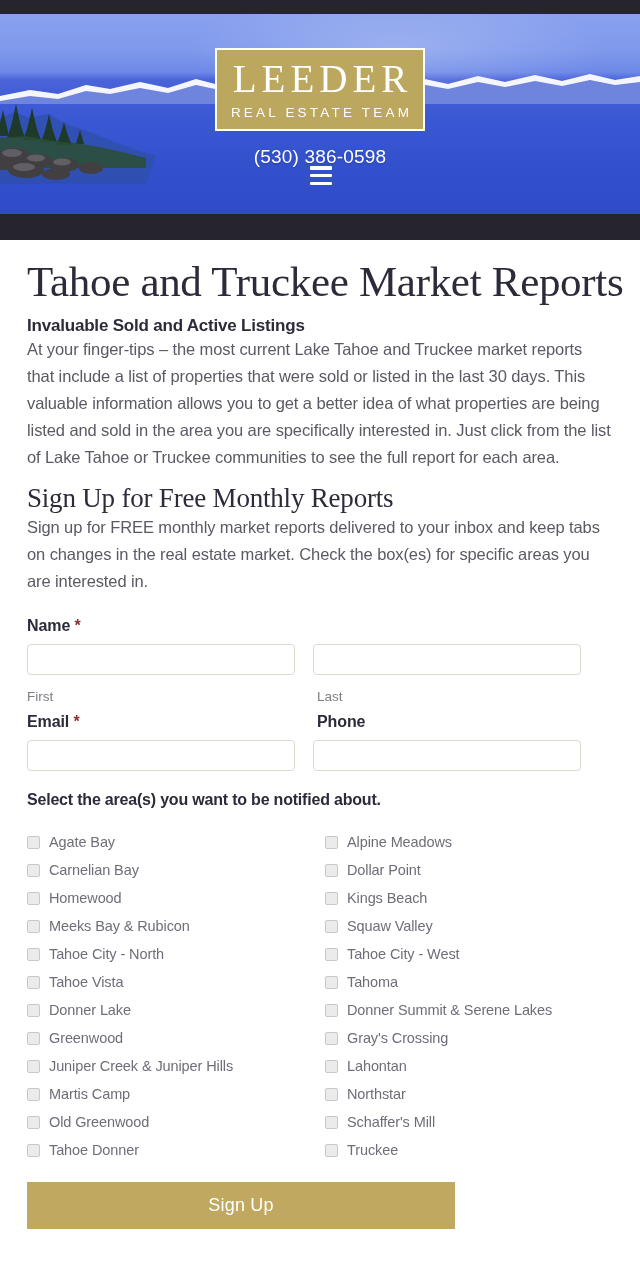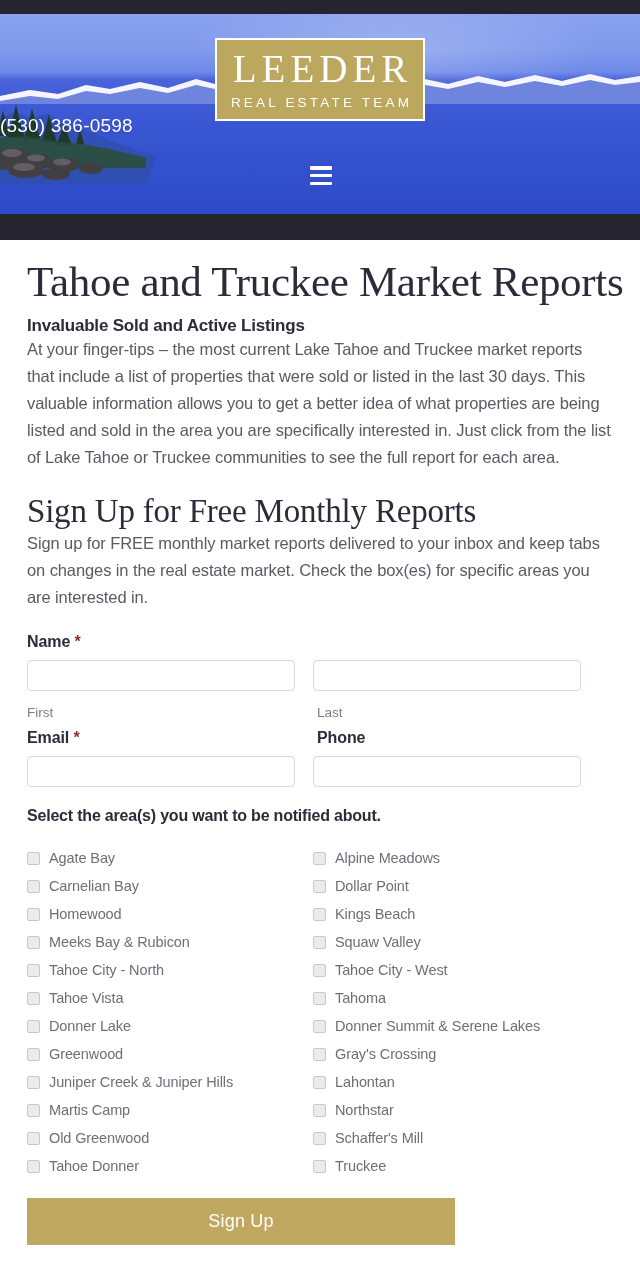--- a/index.html
+++ b/index.html
@@ -66,21 +66,21 @@
     top: 84px;
     width: 250px;
     height: 86px;
   }
   .shore svg { display:block; width:100%; height:100%; }
 
   
   .logo-box {
     position: absolute;
     left: 215px;
-    top: 24px;
+    top: 34px;
     width: 210px;
     height: 83px;
     background: #bba75e;
     border: 2px solid #ffffff;
     display: flex;
     flex-direction: column;
     align-items: center;
     justify-content: center;
     z-index: 5;
   }
@@ -99,21 +99,22 @@
     font-size: 13.5px;
     letter-spacing: 3.2px;
     margin-top: 7px;
     padding-left: 3px;
     font-weight: 300;
   }
 
   .phone {
     position: absolute;
     left: 0; right: 0;
-    top: 101px;
+    top: 132px;
+    text-align: center;
     color: #ffffff;
     font-size: 19px;
     letter-spacing: 0.2px;
     z-index: 5;
     text-shadow: 0 1px 2px rgba(0,0,0,0.18);
   }
 
   .menu-btn {
     position: absolute;
     left: 310px;
@@ -165,24 +166,24 @@
 
   p.body-text {
     font-size: 16.5px;
     line-height: 27px;
     color: #5a5a64;
     letter-spacing: -0.1px;
   }
 
   h2.section-title {
     font-family: "Liberation Serif", serif;
-    font-size: 33px;
+    font-size: 27px;
     color: #2b2b3a;
     font-weight: 400;
-    margin-top: 22px;
+    margin-top: 12px;
     letter-spacing: -0.2px;
   }
 
   
   .form {
     margin-top: 22px;
   }
 
   .field-label {
     font-size: 16px;
@@ -235,21 +236,21 @@
   .checkbox-title {
     font-size: 16px;
     font-weight: bold;
     color: #2b2b3a;
     margin-top: 20px;
     letter-spacing: -0.2px;
   }
 
   .check-grid {
     display: flex;
-    gap: 0;
+    gap: 12px;
     margin-top: 19px;
   }
   .check-col {
     width: 286px;
     flex: 0 0 286px;
   }
   .check-col.right { margin-left: 0; }
 
   .check-item {
     display: flex;

